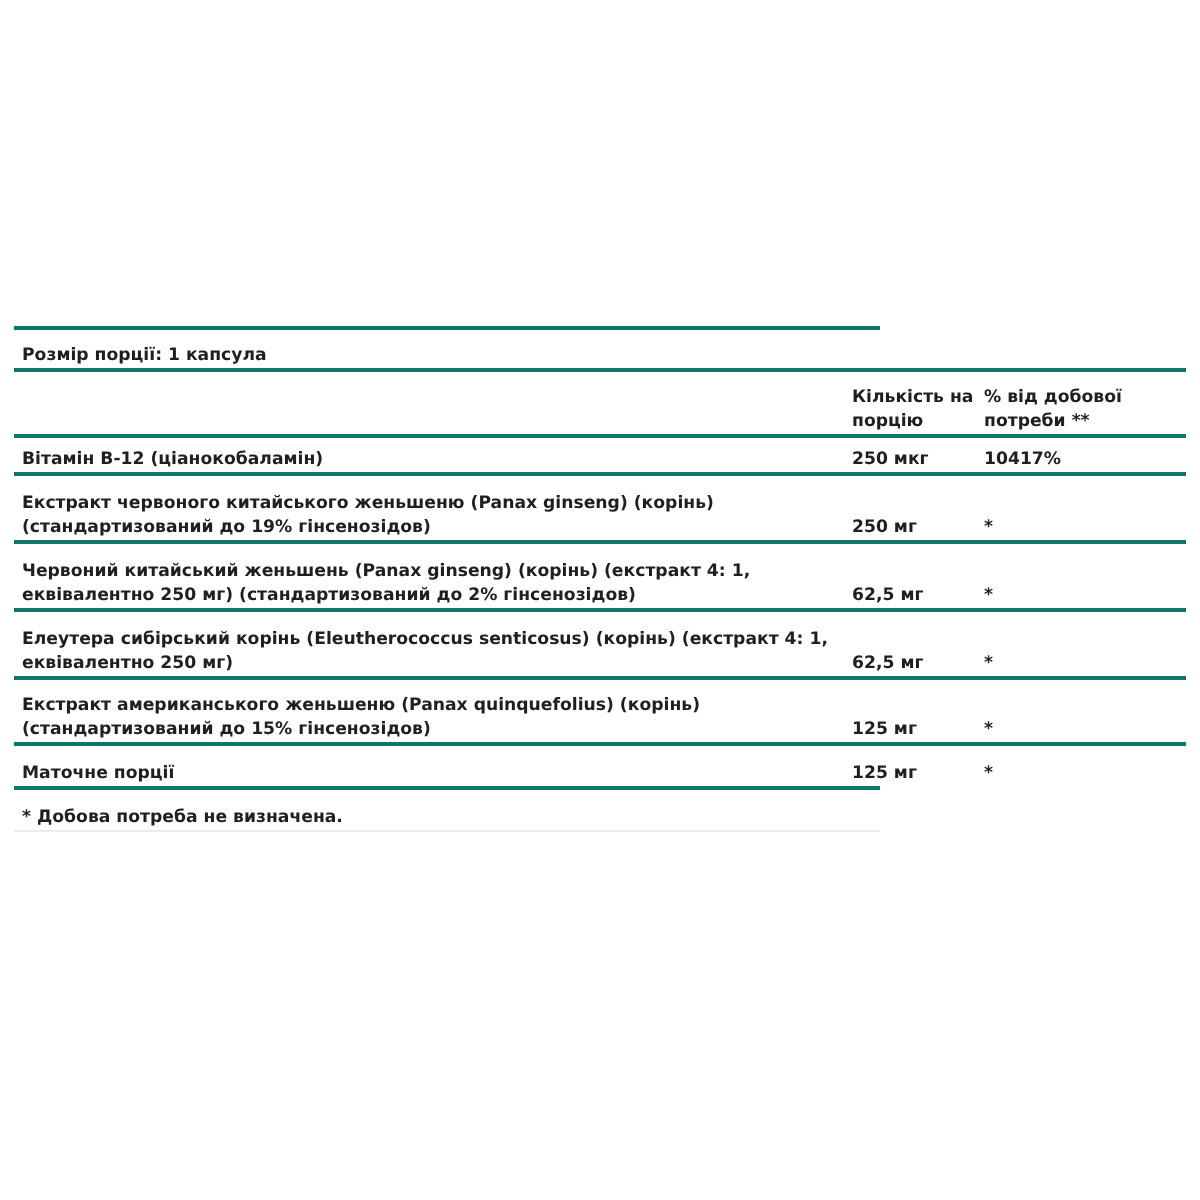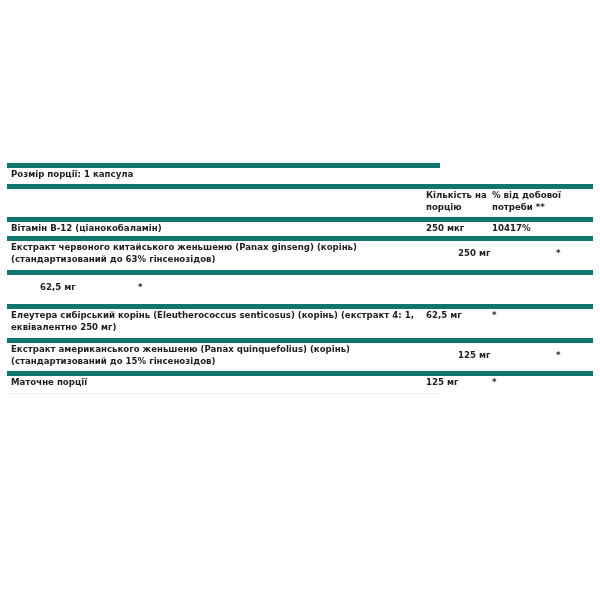--- a/index.html
+++ b/index.html
@@ -3,67 +3,71 @@
   <meta charset="utf-8">
   <style>
     html, body { margin: 0; padding: 0; background: #ffffff; }
     body {
       width: 600px; height: 600px; position: relative; overflow: hidden;
       font-family: "DejaVu Sans", "Liberation Sans", sans-serif;
       color: #1f1f1f;
     }
     .wrap { position: absolute; left: 7px; top: 163px; width: 586px; }
     .row {
-      display: flex; align-items: flex-start;
-      border-top: 5px solid #0f766e;
+      display: flex; align-items: flex-end;
+      border-top: 2px solid #0f766e;
       font-size: 8.6px; font-weight: bold; line-height: 12px;
       box-sizing: border-box;
     }
     .row.short { width: 433px; }
     .cell-name { flex: 0 0 418px; padding: 0 8px 0 4px; box-sizing: border-box; }
     .cell-amt { flex: 0 0 67px; padding-left: 1px; box-sizing: border-box; }
     .cell-dv { flex: 1; padding-left: 0; }
-    .row.two .cell-amt, .row.two .cell-dv { padding-top: 6px; margin-left: 32px; }
+    .row.two .cell-amt, .row.two .cell-dv { padding-top: 6px; }
     .last-line { border-top: 1px solid #ececec; width: 433px; height: 0; }
   </style>
 </head>
 <body>
 
 <div class="wrap">
   <div class="row short" style="height:21px">
     <div class="cell-name">Розмір порції: 1 капсула</div>
   </div>
   <div class="row" style="height:33px">
     <div class="cell-name"></div>
     <div class="cell-amt">Кількість на порцію</div>
     <div class="cell-dv">% від добової потреби **</div>
   </div>
   <div class="row" style="height:19px">
     <div class="cell-name">Вітамін B-12 (ціанокобаламін)</div>
     <div class="cell-amt">250 мкг</div>
     <div class="cell-dv">10417%</div>
   </div>
   <div class="row two" style="height:34px">
-    <div class="cell-name">Екстракт червоного китайського женьшеню (Panax ginseng) (корінь) (стандартизований до 63% гінсенозідов)</div>
+    <div class="cell-name">Екстракт червоного китайського женьшеню (Panax ginseng) (корінь) (стандартизований до 19% гінсенозідов)</div>
     <div class="cell-amt">250 мг</div>
     <div class="cell-dv">*</div>
   </div>
   <div class="row two" style="height:34px">
+    <div class="cell-name">Червоний китайський женьшень (Panax ginseng) (корінь) (екстракт 4: 1, еквівалентно 250 мг) (стандартизований до 2% гінсенозідов)</div>
     <div class="cell-amt">62,5 мг</div>
     <div class="cell-dv">*</div>
   </div>
   <div class="row" style="height:34px">
     <div class="cell-name">Елеутера сибірський корінь (Eleutherococcus senticosus) (корінь) (екстракт 4: 1, еквівалентно 250 мг)</div>
     <div class="cell-amt">62,5 мг</div>
     <div class="cell-dv">*</div>
   </div>
   <div class="row two" style="height:33px">
     <div class="cell-name">Екстракт американського женьшеню (Panax quinquefolius) (корінь) (стандартизований до 15% гінсенозідов)</div>
     <div class="cell-amt">125 мг</div>
     <div class="cell-dv">*</div>
   </div>
   <div class="row" style="height:22px">
     <div class="cell-name">Маточне порції</div>
     <div class="cell-amt">125 мг</div>
     <div class="cell-dv">*</div>
   </div>
+  <div class="row short" style="height:22px">
+    <div class="cell-name" style="flex:1">* Добова потреба не визначена.</div>
+  </div>
   <div class="last-line"></div>
 </div>
 
 </body></html>

